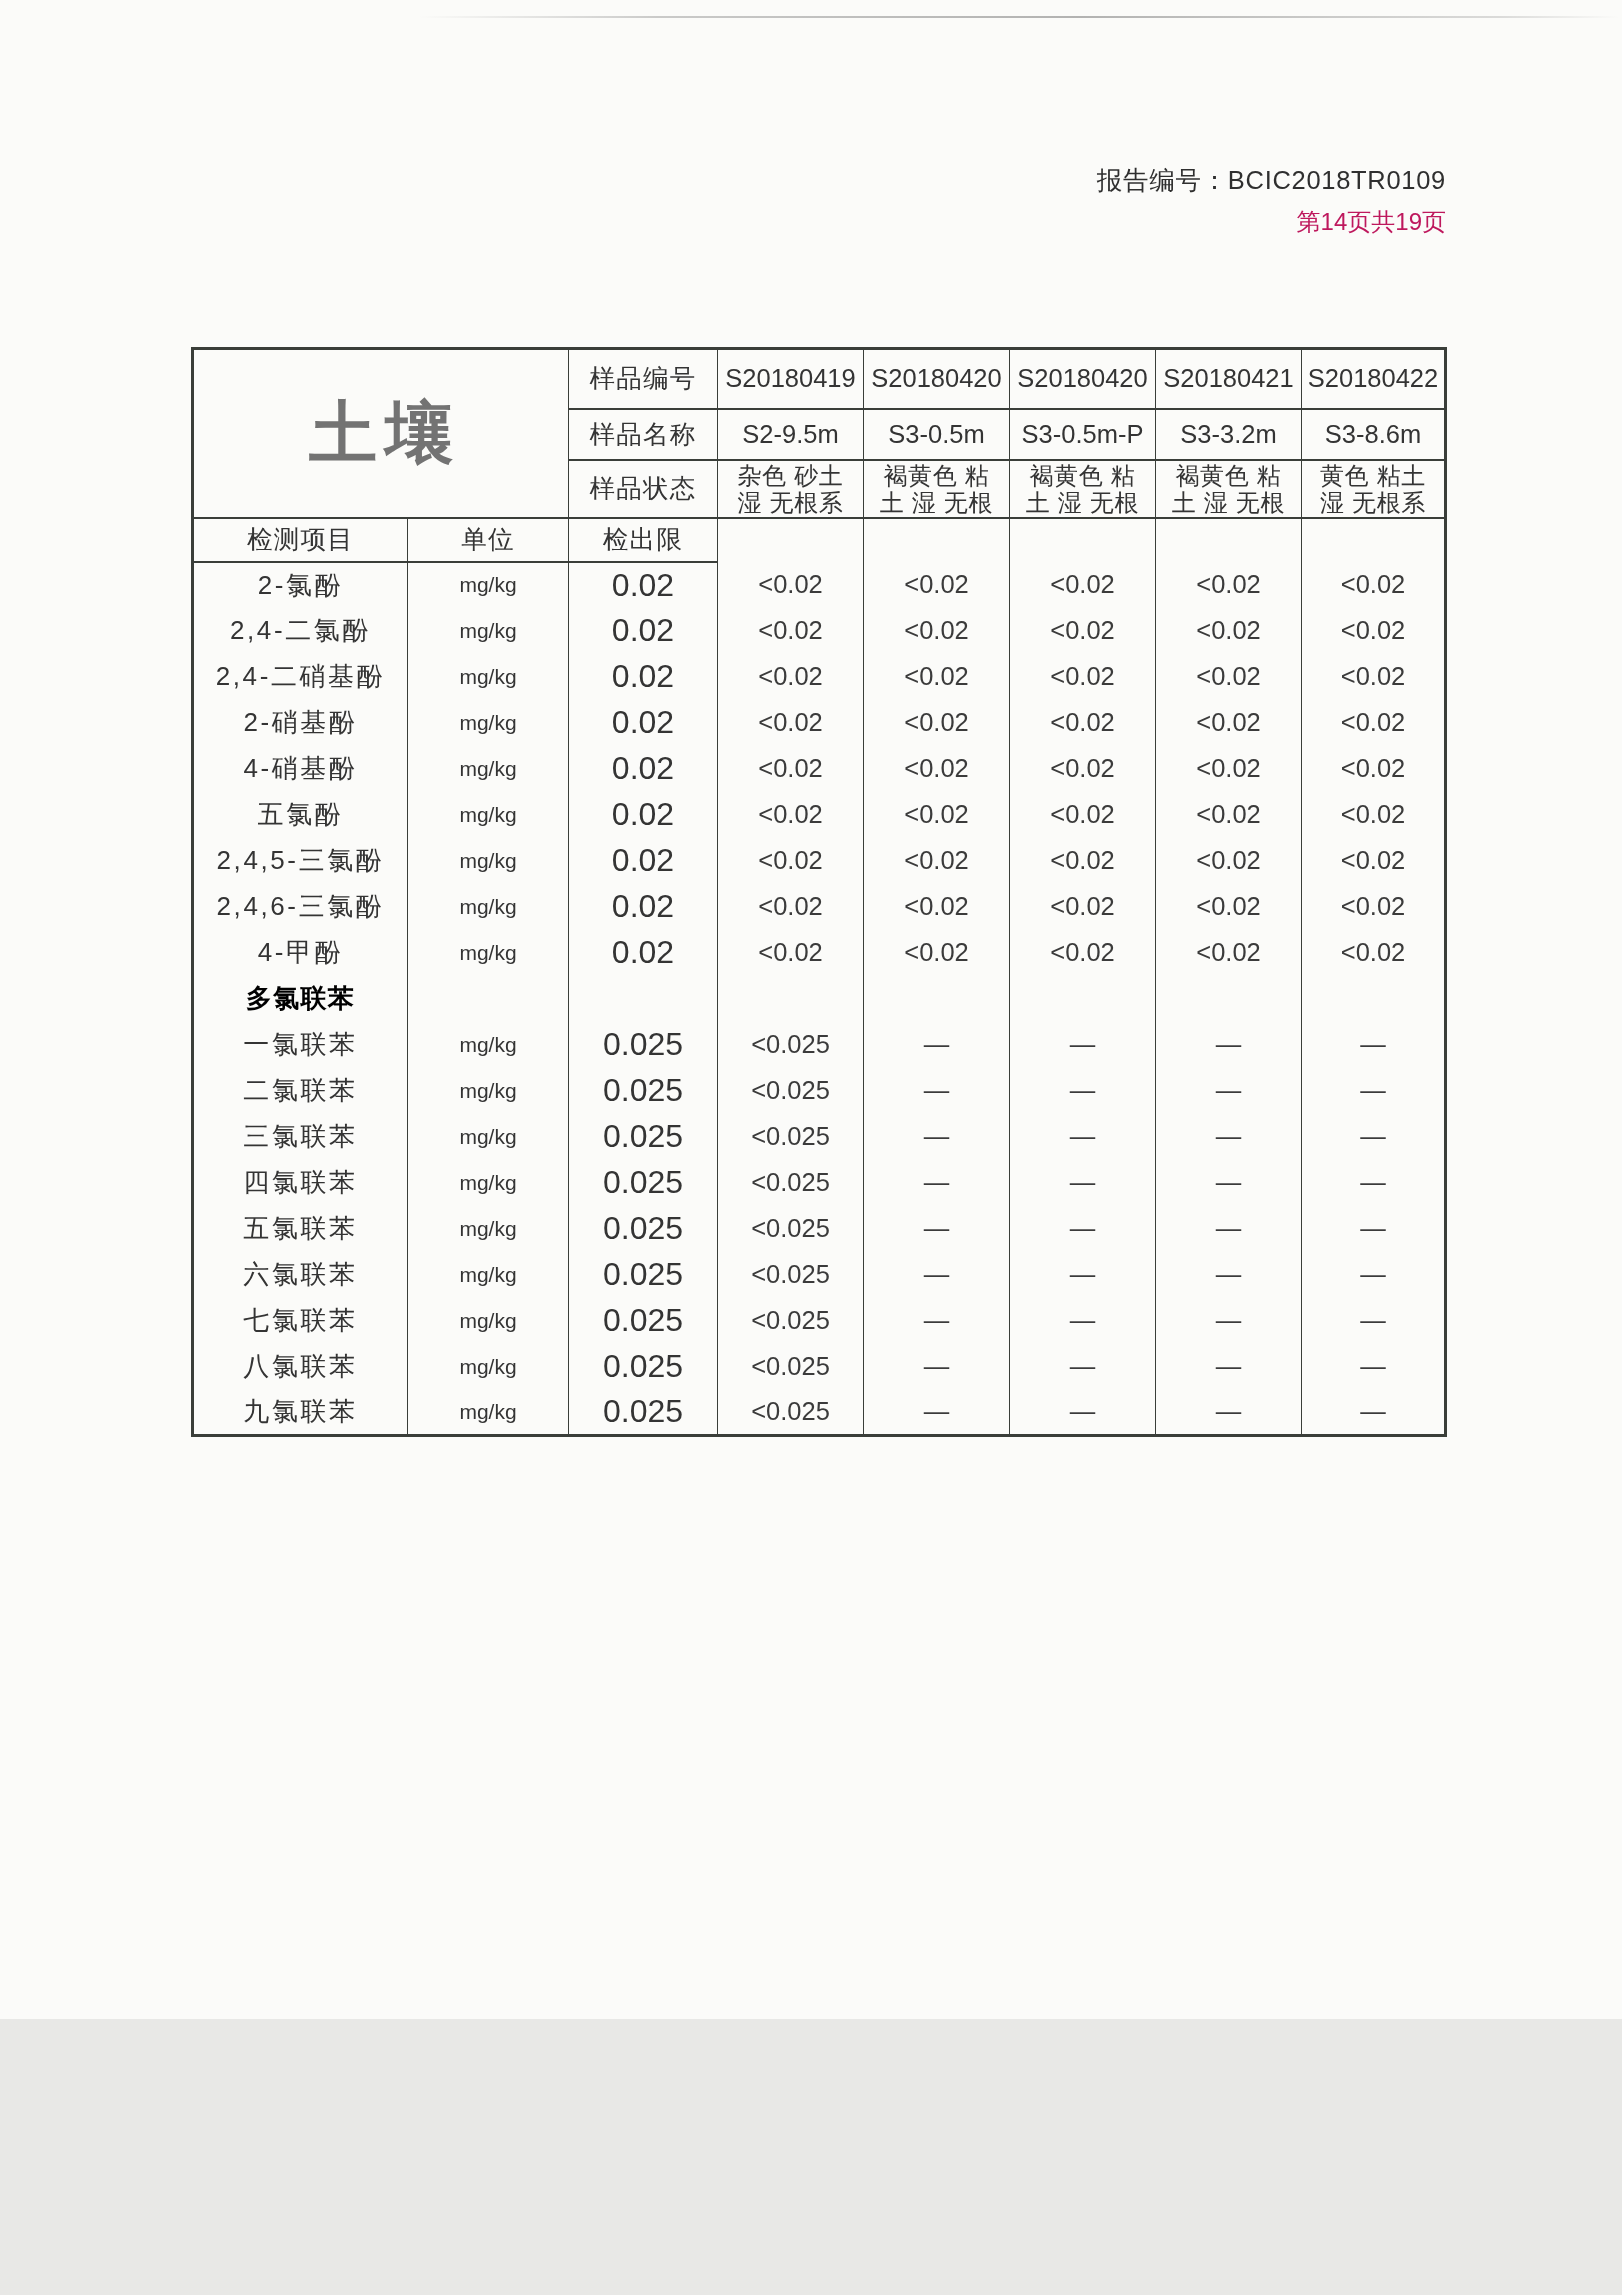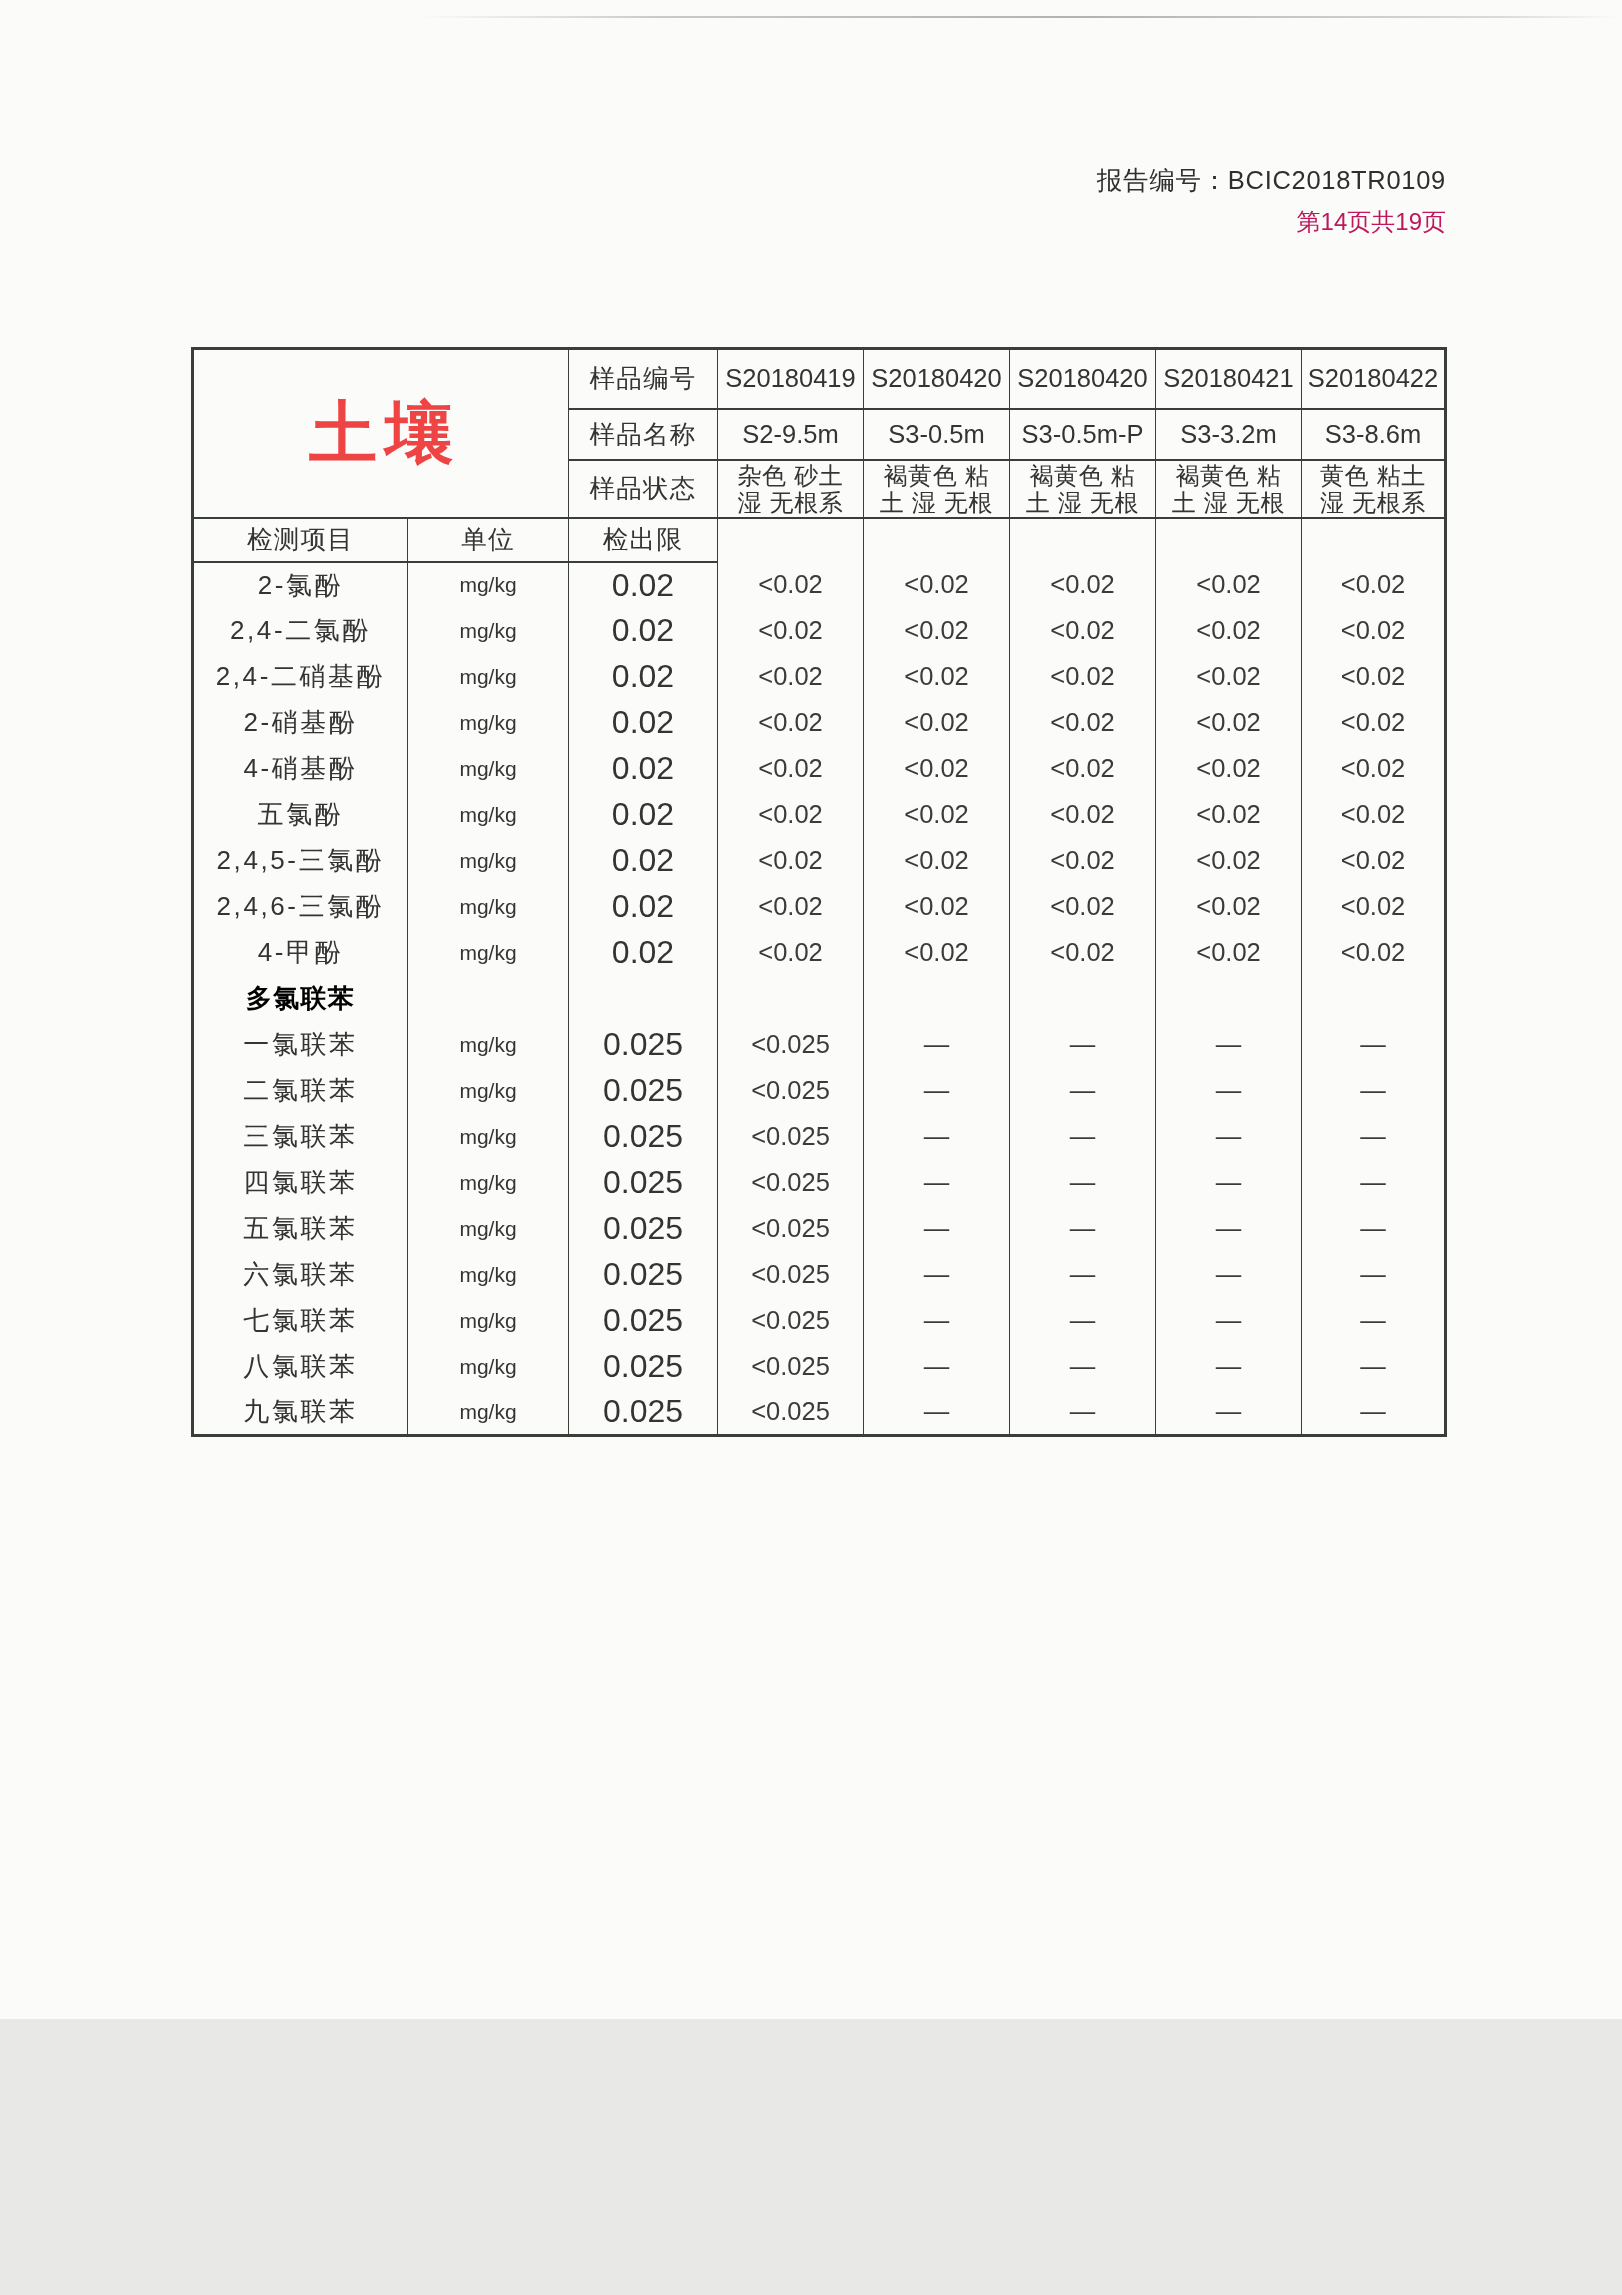--- a/index.html
+++ b/index.html
@@ -46,21 +46,21 @@
     color:#343434;
   }
   td:last-child{border-right:none;}
   tr.r-h1{height:60px;}
   tr.r-h2{height:51px;}
   tr.r-h3{height:58px;}
   tr.r-sub{height:44px;}
   tr.r-data{height:46px;}
   .soil-cell{
     font-size:68px;font-weight:700;letter-spacing:7.8px;
-    color:#ef4444;
+    color:#737373;
     border-bottom:2px solid #3a3e39;
     text-indent:7.8px;
   }
   .hlabel{font-size:25.5px;letter-spacing:1.3px;}
   .hb{border-bottom:2px solid #3a3e39;}
   .status{
     white-space:pre-line;
     font-size:24px;line-height:27px;letter-spacing:0.7px;
   }
   .sub{font-size:25.5px;letter-spacing:1.3px;border-bottom:2px solid #3a3e39;border-radius:20px;}

